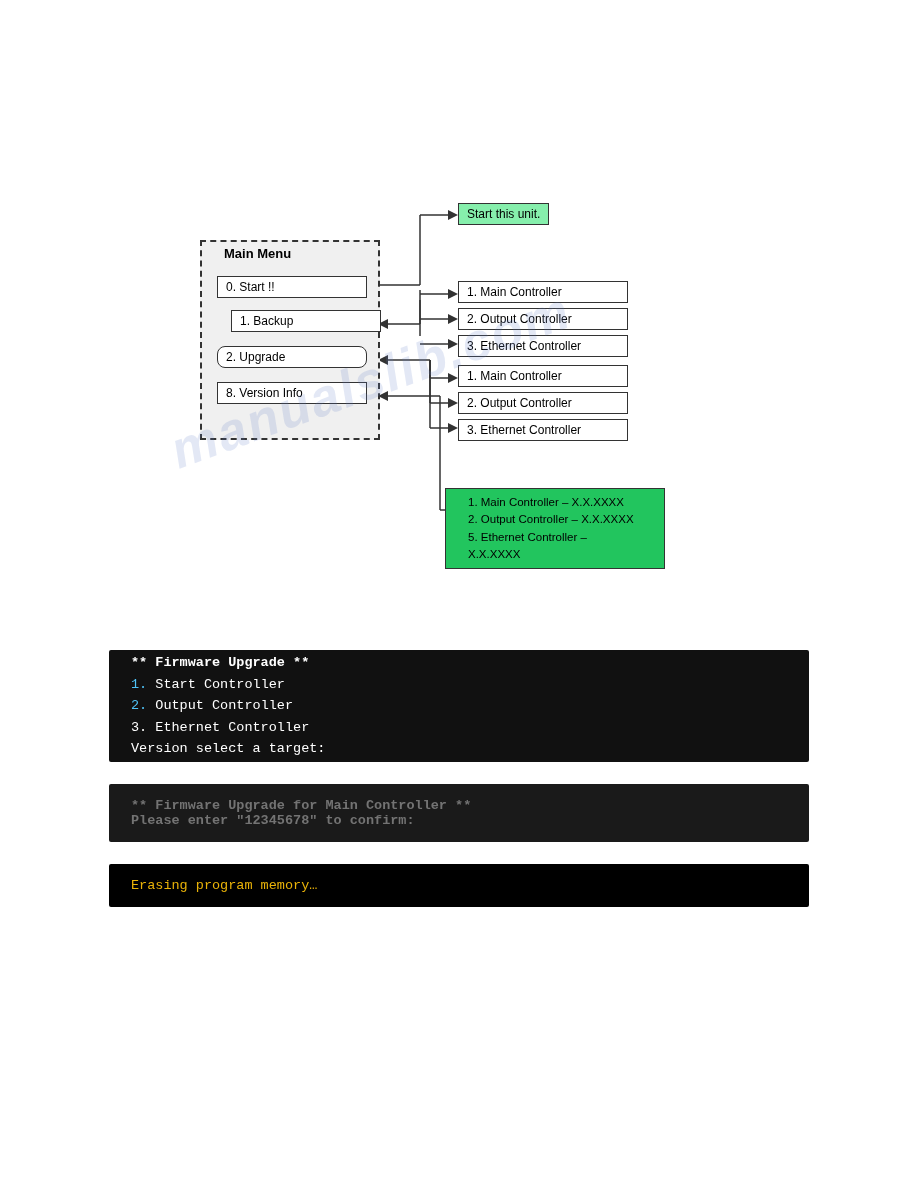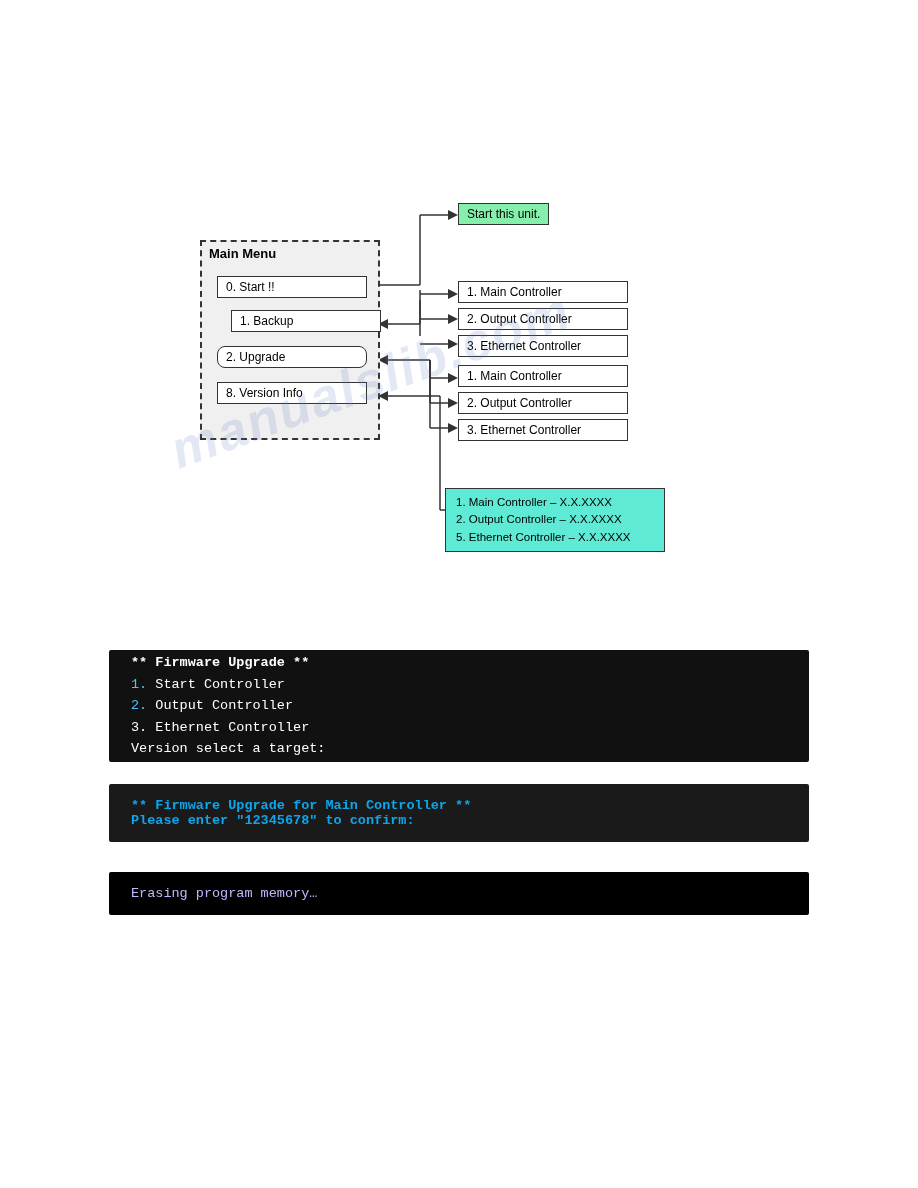--- a/index.html
+++ b/index.html
@@ -26,21 +26,21 @@
       left: 200px;
       top: 220px;
       width: 180px;
       height: 200px;
       border: 2px dashed #333;
       background: #f0f0f0;
     }
     .main-menu-title {
       position: absolute;
       top: 4px;
-      left: 7px;
+      left: 22px;
       font-size: 13px;
       font-weight: bold;
     }
     .menu-item {
       position: absolute;
       border: 1.5px solid #333;
       background: #fff;
       padding: 3px 8px;
       font-size: 12px;
       white-space: nowrap;
@@ -53,22 +53,22 @@
       background: #fff;
       padding: 3px 8px;
       font-size: 12px;
       white-space: nowrap;
     }
 
     
     .version-box {
       position: absolute;
       border: 1.5px solid #333;
-      background: #5eead4;
-      padding: 5px 10px;
+      background: #22c55e;
+      padding: 5px 22px;
       font-size: 11.5px;
       line-height: 1.5;
     }
 
     
     .start-box {
       position: absolute;
       border: 1.5px solid #333;
       background: #86efac;
       padding: 3px 8px;
@@ -120,32 +120,32 @@
     .terminal-block .bold-white {
       color: #ffffff;
       font-weight: bold;
     }
     .terminal-block .num-blue {
       color: #4fc3f7;
     }
 
     .terminal-block-dark {
       background: #1a1a1a;
-      color: #0ea5e9;
+      color: #737373;
       font-family: 'Courier New', Courier, monospace;
       font-size: 13.5px;
       padding: 14px 22px;
-      margin-bottom: 30px;
+      margin-bottom: 22px;
       border-radius: 2px;
       font-weight: bold;
     }
 
     .terminal-block-black {
       background: #000;
-      color: #c4b5fd;
+      color: #eab308;
       font-family: 'Courier New', Courier, monospace;
       font-size: 13.5px;
       padding: 14px 22px;
       margin-bottom: 22px;
       border-radius: 2px;
     }
   </style>
 </head>
 <body>
 

